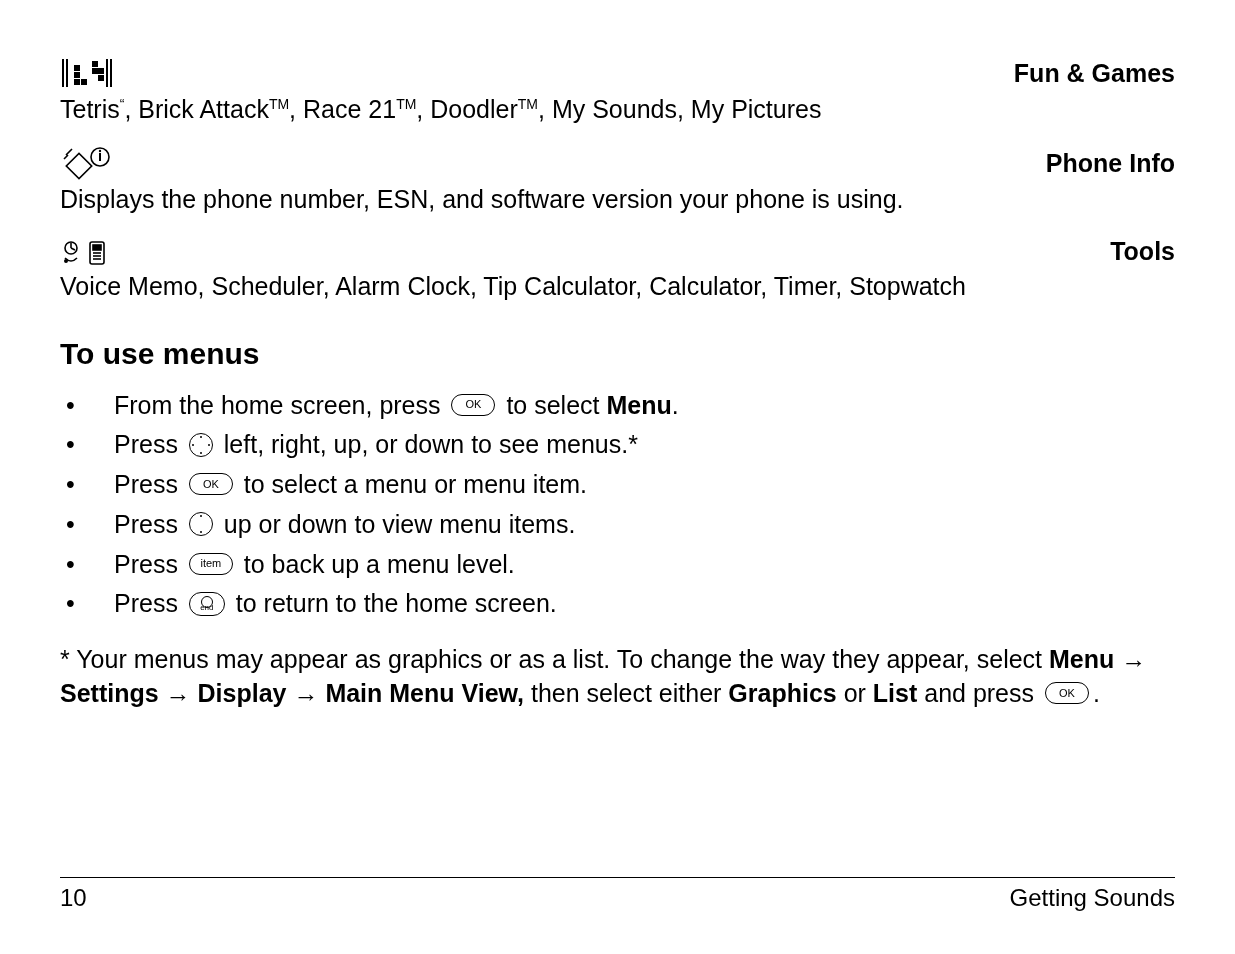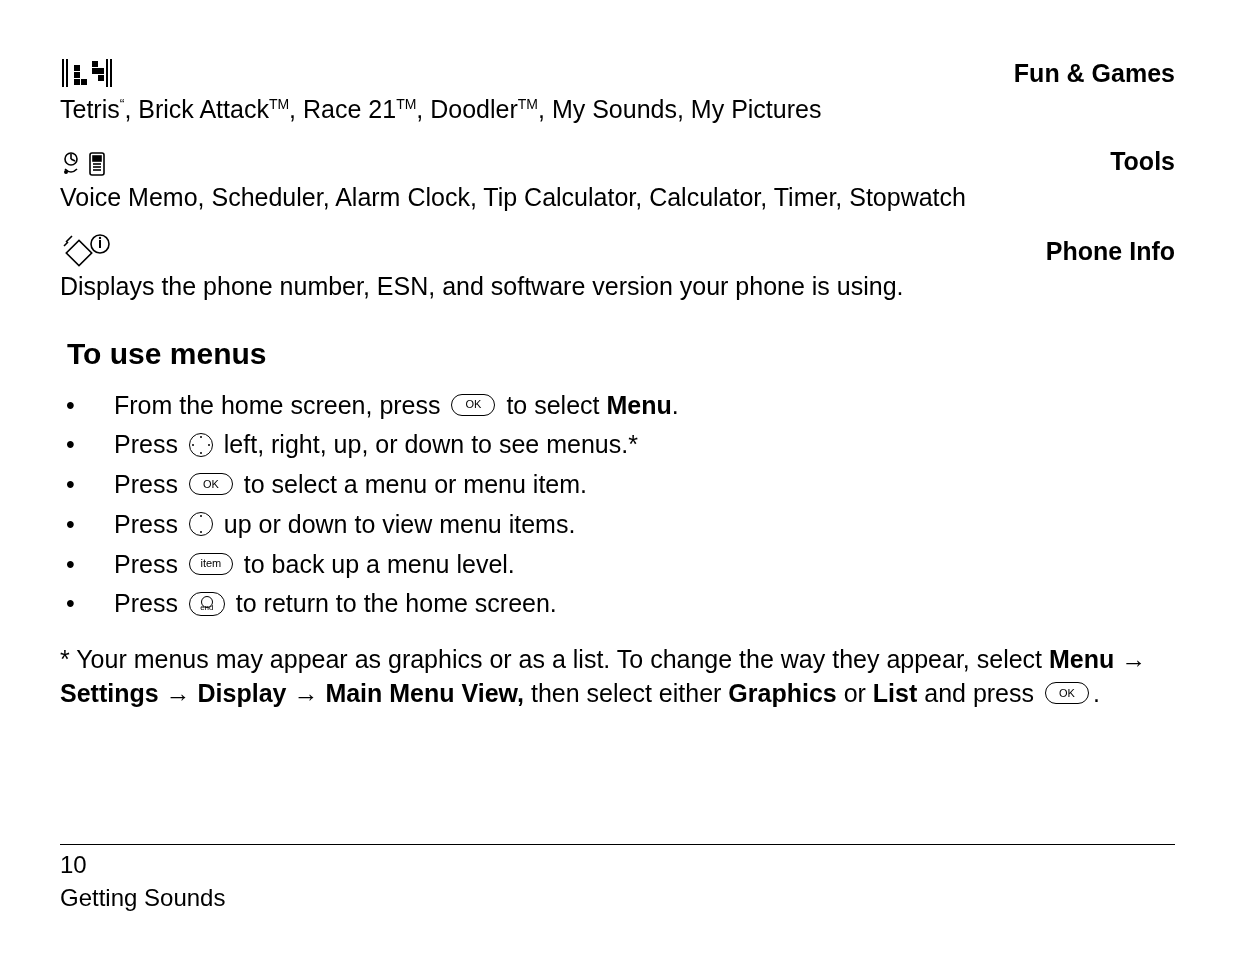--- a/index.html
+++ b/index.html
@@ -5,41 +5,41 @@
   html,body{margin:0;padding:0;background:#fff;color:#000;}
   body{font-family:Arial,Helvetica,sans-serif;font-size:24px;line-height:1.35;}
   .page{box-sizing:border-box;width:1235px;min-height:954px;padding:55px 60px 30px 60px;position:relative;}
   .section{margin-bottom:18px;}
   .sec-head{display:flex;align-items:flex-end;justify-content:space-between;}
   .sec-icon{width:60px;display:inline-flex;align-items:center;justify-content:flex-start;}
   .sec-title{font-weight:700;font-size:25px;}
   .sec-body{font-size:25px;margin-top:2px;}
   .sup{font-size:14px;vertical-align:super;margin-top:45px;}
   .quote-sup{font-size:14px;vertical-align:super;}
-  .h2{font-weight:700;font-size:30px;margin:30px 0 14px 7px;}
+  .h2{font-weight:700;font-size:30px;margin:30px 0 14px 0;}
   ul.instructions{list-style:none;margin:0;padding:0;}
   ul.instructions li{display:flex;align-items:baseline;margin:6px 0;font-size:25px;}
   ul.instructions li .bullet{width:48px;flex:0 0 48px;text-align:left;padding-left:6px;}
   ul.instructions li .txt{flex:1;}
   .pill{display:inline-flex;align-items:center;justify-content:center;border:1.5px solid #000;border-radius:14px;height:20px;min-width:34px;padding:0 4px;font-size:11px;font-family:Arial,sans-serif;letter-spacing:0;vertical-align:middle;position:relative;top:-2px;margin:0 4px;}
   .navcirc{display:inline-block;width:22px;height:22px;border:1.5px solid #000;border-radius:50%;vertical-align:middle;position:relative;top:-2px;margin:0 4px;}
   .navcirc.dots::before{content:"";position:absolute;left:50%;top:2px;width:2px;height:2px;background:#000;border-radius:50%;transform:translateX(-50%);} 
   .navcirc.dots::after{content:"";position:absolute;left:50%;bottom:2px;width:2px;height:2px;background:#000;border-radius:50%;transform:translateX(-50%);} 
   .navcirc .ld,.navcirc .rd{position:absolute;top:50%;width:2px;height:2px;background:#000;border-radius:50%;transform:translateY(-50%);} 
   .navcirc .ld{left:2px;} .navcirc .rd{right:2px;}
   .end-btn{display:inline-block;width:34px;height:22px;border:1.5px solid #000;border-radius:12px;vertical-align:middle;position:relative;top:-2px;margin:0 4px;}
   .end-btn::before{content:"";position:absolute;left:50%;top:3px;width:10px;height:10px;border:1.2px solid #000;border-radius:50%;transform:translateX(-50%);} 
   .end-btn::after{content:"end";position:absolute;left:0;right:0;bottom:1px;text-align:center;font-size:8px;}
   b{font-weight:700;text-align:right;}
   .note{font-size:25px;margin-top:22px;}
   .cond{font-family:"Arial Narrow",Arial,sans-serif;font-stretch:condensed;font-weight:700;}
   .arrow{font-family:Arial,sans-serif;}
   .footer{position:absolute;left:60px;right:60px;bottom:40px;}
   .footer-line{border:0;border-top:1.5px solid #000;margin:0 0 4px 0;}
-  .footer-row{display:flex;justify-content:space-between;font-size:24px;flex-direction:column;}
+  .footer-row{display:flex;justify-content:space-between;font-size:24px;}
 </style>
 </head>
 <body>
 
 <div class="page">
 
   <div class="section">
     <div class="sec-head">
       <span class="sec-icon">
         <svg width="54" height="36" viewBox="0 0 54 36">
@@ -64,58 +64,58 @@
       <span class="sec-title">Fun &amp; Games</span>
     </div>
     <div class="sec-body">
       <span>Tetris</span><span class="quote-sup">“</span><span>, Brick Attack</span><span class="sup">TM</span><span>, Race 21</span><span class="sup">TM</span><span>, Doodler</span><span class="sup">TM</span><span>, My Sounds, My Pictures</span>
     </div>
   </div>
 
   <div class="section">
     <div class="sec-head">
       <span class="sec-icon">
+        <svg width="56" height="36" viewBox="0 0 56 36">
+          <g stroke="#000" stroke-width="1.6" fill="none">
+            <rect x="10" y="12" width="18" height="18" transform="rotate(45 19 21)"></rect>
+            <path d="M6 10 l6 -6 M4 14 l4 -4"></path>
+            <circle cx="40" cy="12" r="9"></circle>
+            <line x1="40" y1="8" x2="40" y2="16" stroke-width="2"></line>
+            <circle cx="40" cy="6" r="1.2" fill="#000" stroke="none"></circle>
+          </g>
+        </svg>
+      </span>
+      <span class="sec-title">Phone Info</span>
+    </div>
+    <div class="sec-body">Displays the phone number, ESN, and software version your phone is using.</div>
+  </div>
+
+  <div class="section">
+    <div class="sec-head">
+      <span class="sec-icon">
         <svg width="50" height="30" viewBox="0 0 50 30">
           <g stroke="#000" stroke-width="1.6" fill="none">
             <circle cx="11" cy="10" r="6"></circle>
             <line x1="11" y1="10" x2="11" y2="5"></line>
             <line x1="11" y1="10" x2="15" y2="12"></line>
             <path d="M5 20 q6 6 12 0"></path>
             <circle cx="6" cy="23" r="1.2" fill="#000"></circle>
           </g>
           <g stroke="#000" stroke-width="1.6" fill="none">
             <rect x="30" y="4" width="14" height="22" rx="2"></rect>
             <rect x="33" y="7" width="8" height="5" fill="#000"></rect>
             <line x1="33" y1="15" x2="41" y2="15"></line>
             <line x1="33" y1="18" x2="41" y2="18"></line>
             <line x1="33" y1="21" x2="41" y2="21"></line>
           </g>
         </svg>
       </span>
       <span class="sec-title">Tools</span>
     </div>
     <div class="sec-body">Voice Memo, Scheduler, Alarm Clock, Tip Calculator, Calculator, Timer, Stopwatch</div>
-  </div>
-
-  <div class="section">
-    <div class="sec-head">
-      <span class="sec-icon">
-        <svg width="56" height="36" viewBox="0 0 56 36">
-          <g stroke="#000" stroke-width="1.6" fill="none">
-            <rect x="10" y="12" width="18" height="18" transform="rotate(45 19 21)"></rect>
-            <path d="M6 10 l6 -6 M4 14 l4 -4"></path>
-            <circle cx="40" cy="12" r="9"></circle>
-            <line x1="40" y1="8" x2="40" y2="16" stroke-width="2"></line>
-            <circle cx="40" cy="6" r="1.2" fill="#000" stroke="none"></circle>
-          </g>
-        </svg>
-      </span>
-      <span class="sec-title">Phone Info</span>
-    </div>
-    <div class="sec-body">Displays the phone number, ESN, and software version your phone is using.</div>
   </div>
 
   <div class="h2">To use menus</div>
 
   <ul class="instructions">
       <li>
         <span class="bullet">•</span>
         <span class="txt">From the home screen, press <span class="pill">OK</span> to  select <b class="cond">Menu</b>.</span>
       </li>
       <li>

